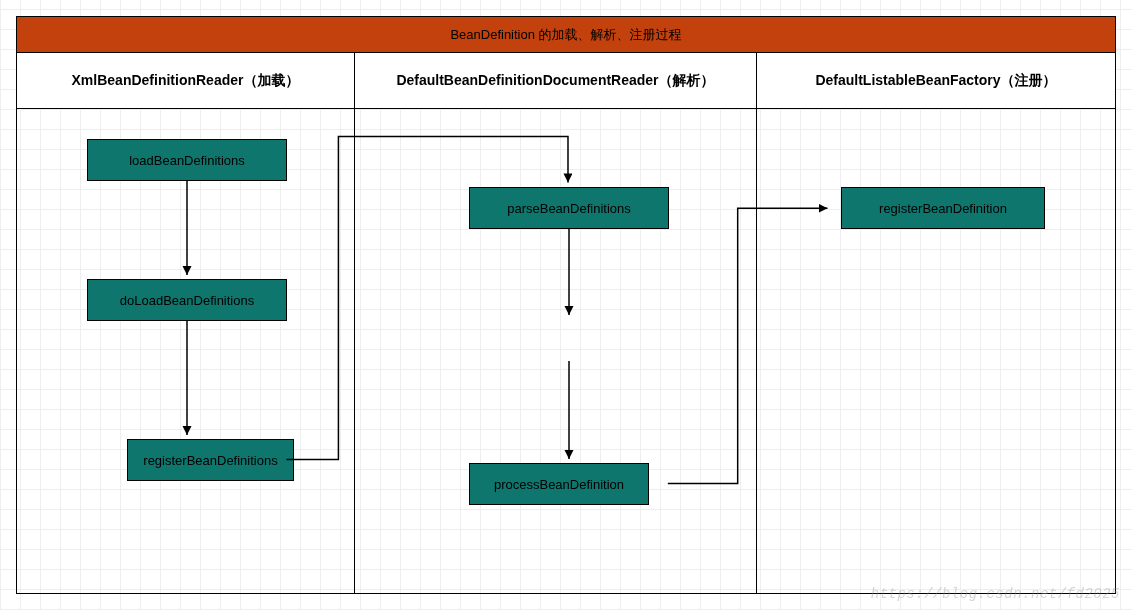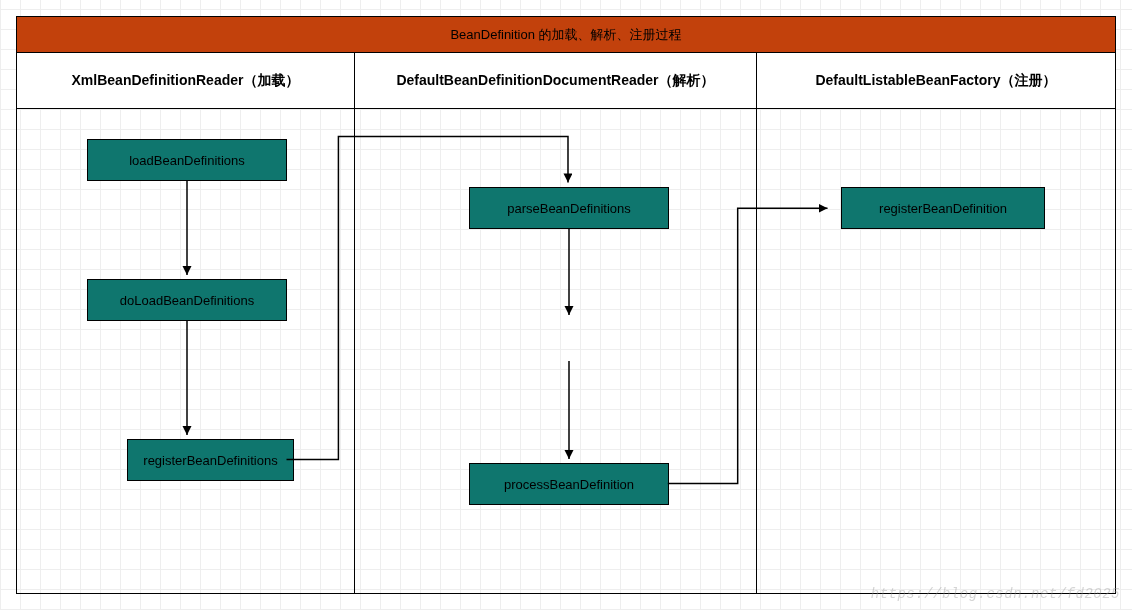--- a/index.html
+++ b/index.html
@@ -63,21 +63,21 @@
       height: 42px;
       text-align: center;
     }
     
     .n-load { left: 70px; top: 86px; width: 200px; }
     .n-doload { left: 70px; top: 226px; width: 200px; }
     .n-regdefs { left: 70px; top: 386px; width: 167px; margin-left: 40px; }
     
     .n-parse { left: 114px; top: 134px; width: 200px; }
     .n-parsedefault { left: 114px; top: 266px; width: 200px; }
-    .n-process { left: 114px; top: 410px; width: 200px; }
+    .n-process { left: 114px; top: 410px; width: 180px; }
     
     .n-regdef { left: 76px; top: 134px; width: 204px; margin-left: 8px; }
 
     svg.overlay {
       position: absolute;
       left: 0; top: 0;
       width: 100%; height: 100%;
       pointer-events: none;
     }
 

